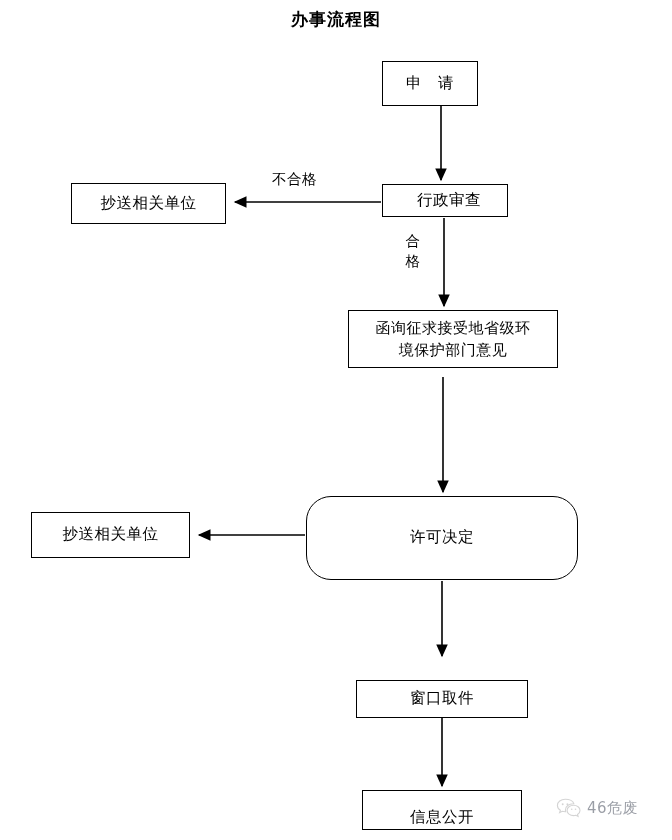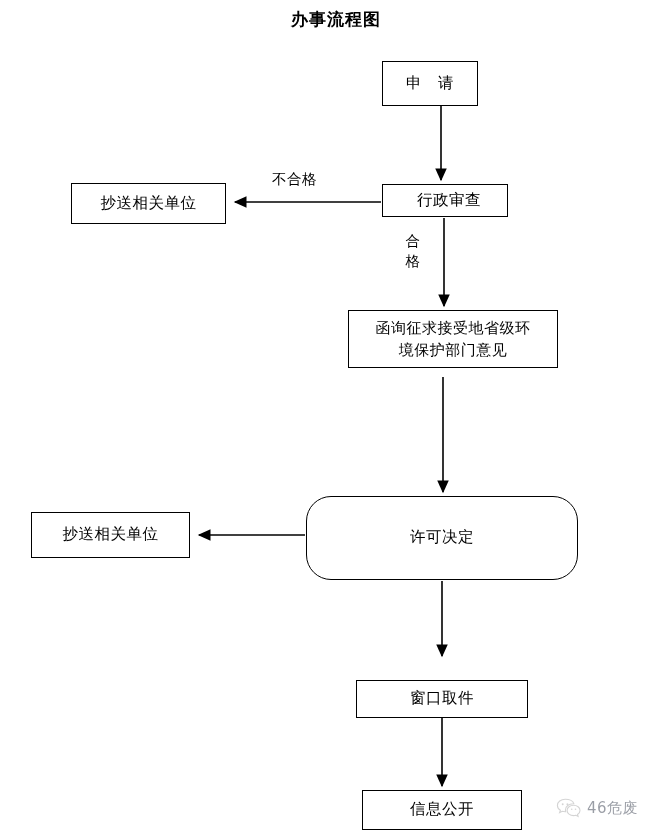--- a/index.html
+++ b/index.html
@@ -45,21 +45,21 @@
   .node .txt { display: block; width: 100%; }
 
   
   #n-apply     { left:382px; top:61px;  width:96px; height:45px; }
   #n-review    { left:382px; top:184px; width:126px; height:33px;padding-left:8px; }
   #n-return    { left:71px;  top:183px; width:155px; height:41px; }
   #n-consult   { left:348px; top:310px; width:210px; height:58px; padding:4px 10px; }
   #n-permit    { left:306px; top:496px; width:272px; height:84px;border-radius:25px; }
   #n-copy      { left:31px;  top:512px; width:159px; height:46px; }
   #n-window    { left:356px; top:660px; width:172px; height:38px;margin-top:20px; }
-  #n-publish   { left:362px; top:790px; width:160px; height:40px; }
+  #n-publish   { left:362px; top:790px; width:160px; height:40px;align-items:flex-end; }
 
   .edge-label {
     position: absolute;
     color: #000000;
     font-size: 14.5px;
     letter-spacing: 0.5px;
     white-space: nowrap;
   }
   #lbl-fail { left:272px; top:170px; }
   #lbl-pass {

